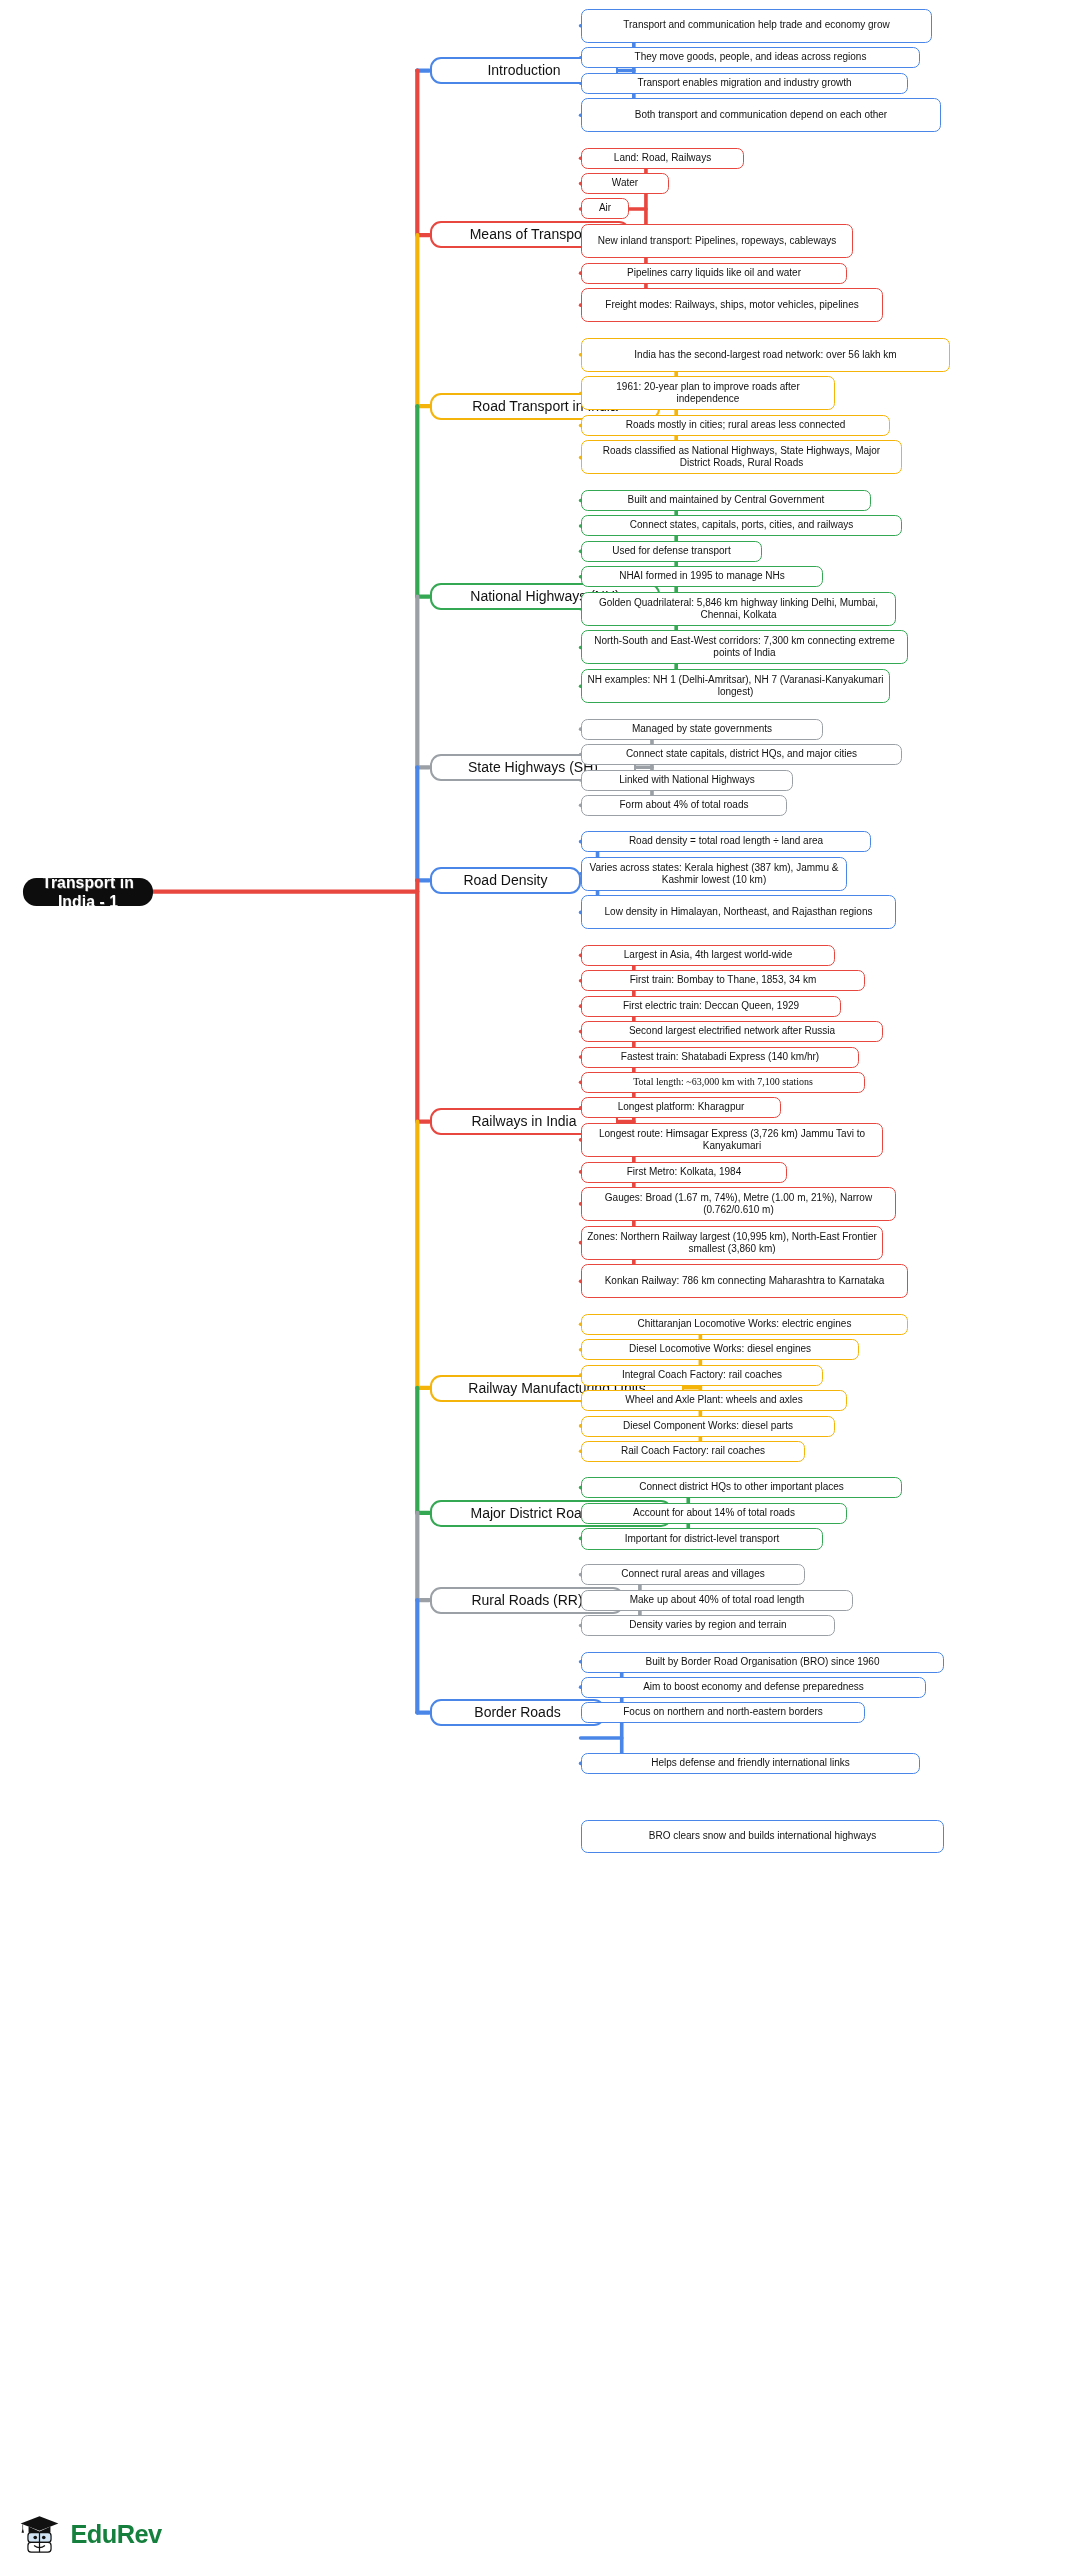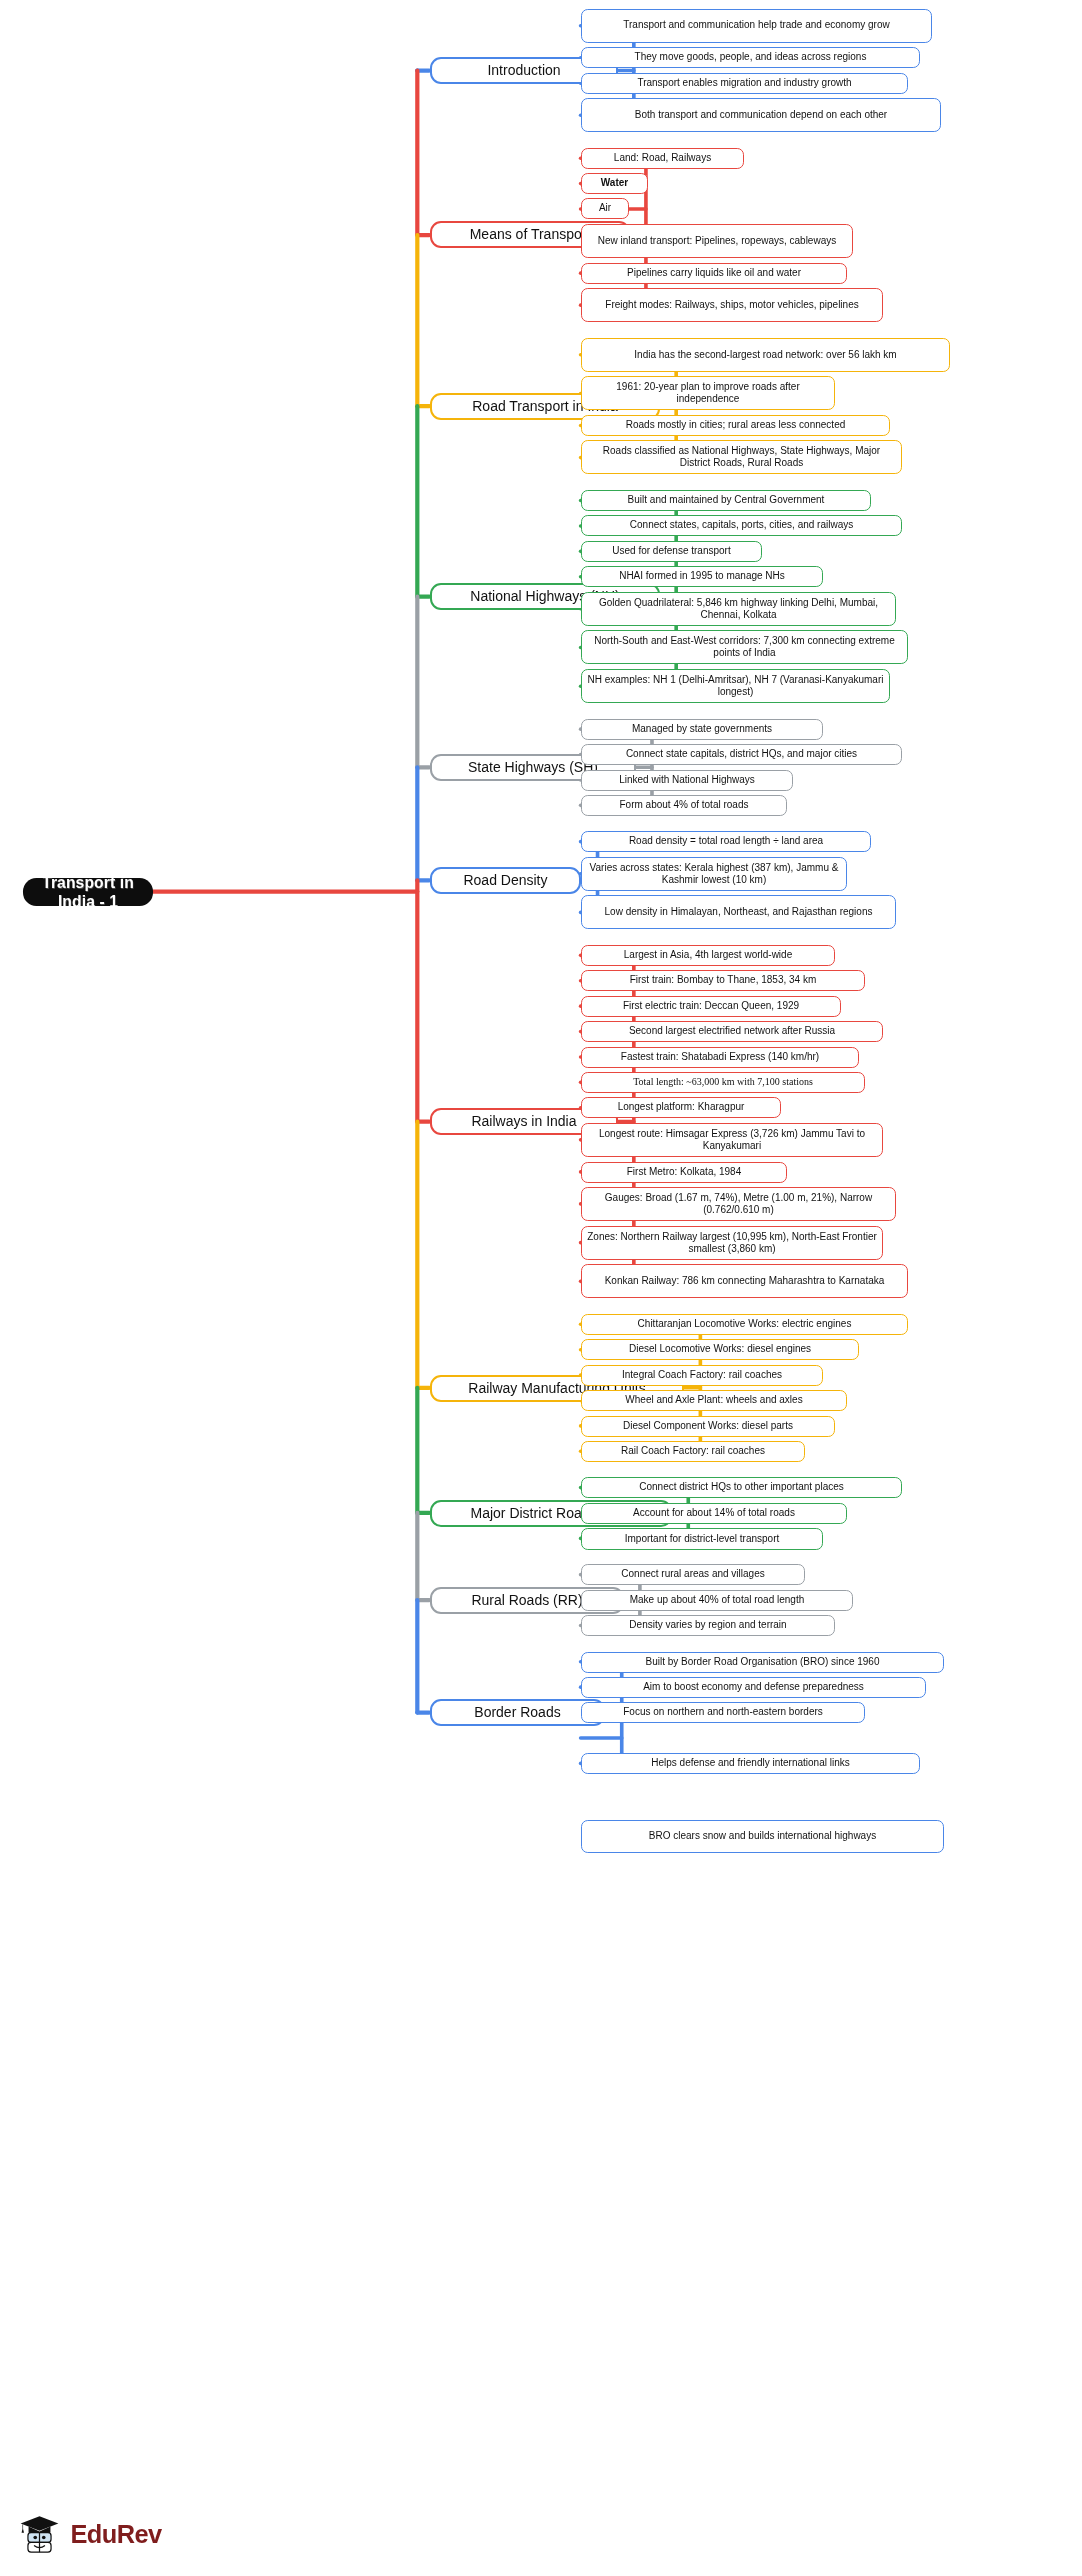--- a/index.html
+++ b/index.html
@@ -37,21 +37,21 @@
     font-weight: bold;
     font-size: 15.7px;
     letter-spacing: 0.1px;
     text-shadow: 0.6px 0.6px 0 rgba(255,255,255,.25);
   }
   .branch { font-size: 14px; border-radius: 11px; }
   .leaf   { font-size: 10px; border-width: 1.8px; border-radius: 6.7px; }
 
   .logo { position:absolute; left:17px; top:2512px; display:flex; align-items:center; gap:8.5px; }
   .logo .cap { position:relative; width:45px; height:45px; }
-  .logo .logotext { font-size:25.4px; font-weight:bold; color:#7f1d1d; letter-spacing:-0.6px; }
+  .logo .logotext { font-size:25.4px; font-weight:bold; color:#15803d; letter-spacing:-0.6px; }
 </style>
 </head>
 <body>
 
 <div id="canvas">
   <svg id="links" viewBox="0 0 1789 4258" width="1082" height="2576">
       <path d="M 1020 116 L 1048 116" stroke="#4a86e8" stroke-width="6" fill="none" stroke-linecap="round"></path>
       <path d="M 1048 42 L 1048 190" stroke="#4a86e8" stroke-width="6" fill="none" stroke-linecap="round"></path>
       <path d="M 1048 42 L 960 42" stroke="#4a86e8" stroke-width="6" fill="none" stroke-linecap="round"></path>
       <path d="M 1048 95 L 960 95" stroke="#4a86e8" stroke-width="6" fill="none" stroke-linecap="round"></path>
@@ -155,21 +155,21 @@
       <path d="M 690 2831 L 710 2831" stroke="#4a86e8" stroke-width="7" fill="none" stroke-linecap="round"></path>
     </svg>
   <div id="nodes">
       <div class="node branch" style="left: 430px; top: 57px; width: 188px; height: 27px; border-color: rgb(74, 134, 232);">Introduction</div>
       <div class="node leaf" style="left: 581px; top: 8.5px; width: 351px; height: 34px; border-color: rgb(74, 134, 232);">Transport and communication help trade and economy grow</div>
       <div class="node leaf" style="left: 581px; top: 47px; width: 339px; height: 20.6px; border-color: rgb(74, 134, 232);">They move goods, people, and ideas across regions</div>
       <div class="node leaf" style="left: 581px; top: 73px; width: 327px; height: 20.6px; border-color: rgb(74, 134, 232);">Transport enables migration and industry growth</div>
       <div class="node leaf" style="left: 581px; top: 98px; width: 360px; height: 34px; border-color: rgb(74, 134, 232);">Both transport and communication depend on each other</div>
       <div class="node branch" style="left: 430px; top: 221px; width: 200px; height: 27px; border-color: rgb(232, 71, 63);">Means of Transport</div>
       <div class="node leaf" style="left: 581px; top: 148px; width: 163px; height: 20.6px; border-color: rgb(232, 71, 63);">Land: Road, Railways</div>
-      <div class="node leaf" style="left: 581px; top: 173px; width: 67px; height: 20.6px; border-color: rgb(232, 71, 63); font-weight: bold;">Water</div>
+      <div class="node leaf" style="left: 581px; top: 173px; width: 88px; height: 20.6px; border-color: rgb(232, 71, 63);">Water</div>
       <div class="node leaf" style="left: 581px; top: 198px; width: 48px; height: 20.6px; border-color: rgb(232, 71, 63);">Air</div>
       <div class="node leaf" style="left: 581px; top: 224px; width: 272px; height: 34px; border-color: rgb(232, 71, 63);">New inland transport: Pipelines, ropeways, cableways</div>
       <div class="node leaf" style="left: 581px; top: 263px; width: 266px; height: 20.6px; border-color: rgb(232, 71, 63);">Pipelines carry liquids like oil and water</div>
       <div class="node leaf" style="left: 581px; top: 288px; width: 302px; height: 34px; border-color: rgb(232, 71, 63);">Freight modes: Railways, ships, motor vehicles, pipelines</div>
       <div class="node branch" style="left: 430px; top: 393px; width: 230px; height: 27px; border-color: rgb(245, 180, 10);">Road Transport in India</div>
       <div class="node leaf" style="left: 581px; top: 338px; width: 369px; height: 34px; border-color: rgb(245, 180, 10);">India has the second-largest road network: over 56 lakh km</div>
       <div class="node leaf" style="left: 581px; top: 376px; width: 254px; height: 34px; border-color: rgb(245, 180, 10);">1961: 20-year plan to improve roads after independence</div>
       <div class="node leaf" style="left: 581px; top: 415px; width: 309px; height: 20.6px; border-color: rgb(245, 180, 10);">Roads mostly in cities; rural areas less connected</div>
       <div class="node leaf" style="left: 581px; top: 440px; width: 321px; height: 34px; border-color: rgb(245, 180, 10);">Roads classified as National Highways, State Highways, Major District Roads, Rural Roads</div>
       <div class="node branch" style="left: 430px; top: 583px; width: 230px; height: 27px; border-color: rgb(52, 168, 83);">National Highways (NH)</div>

